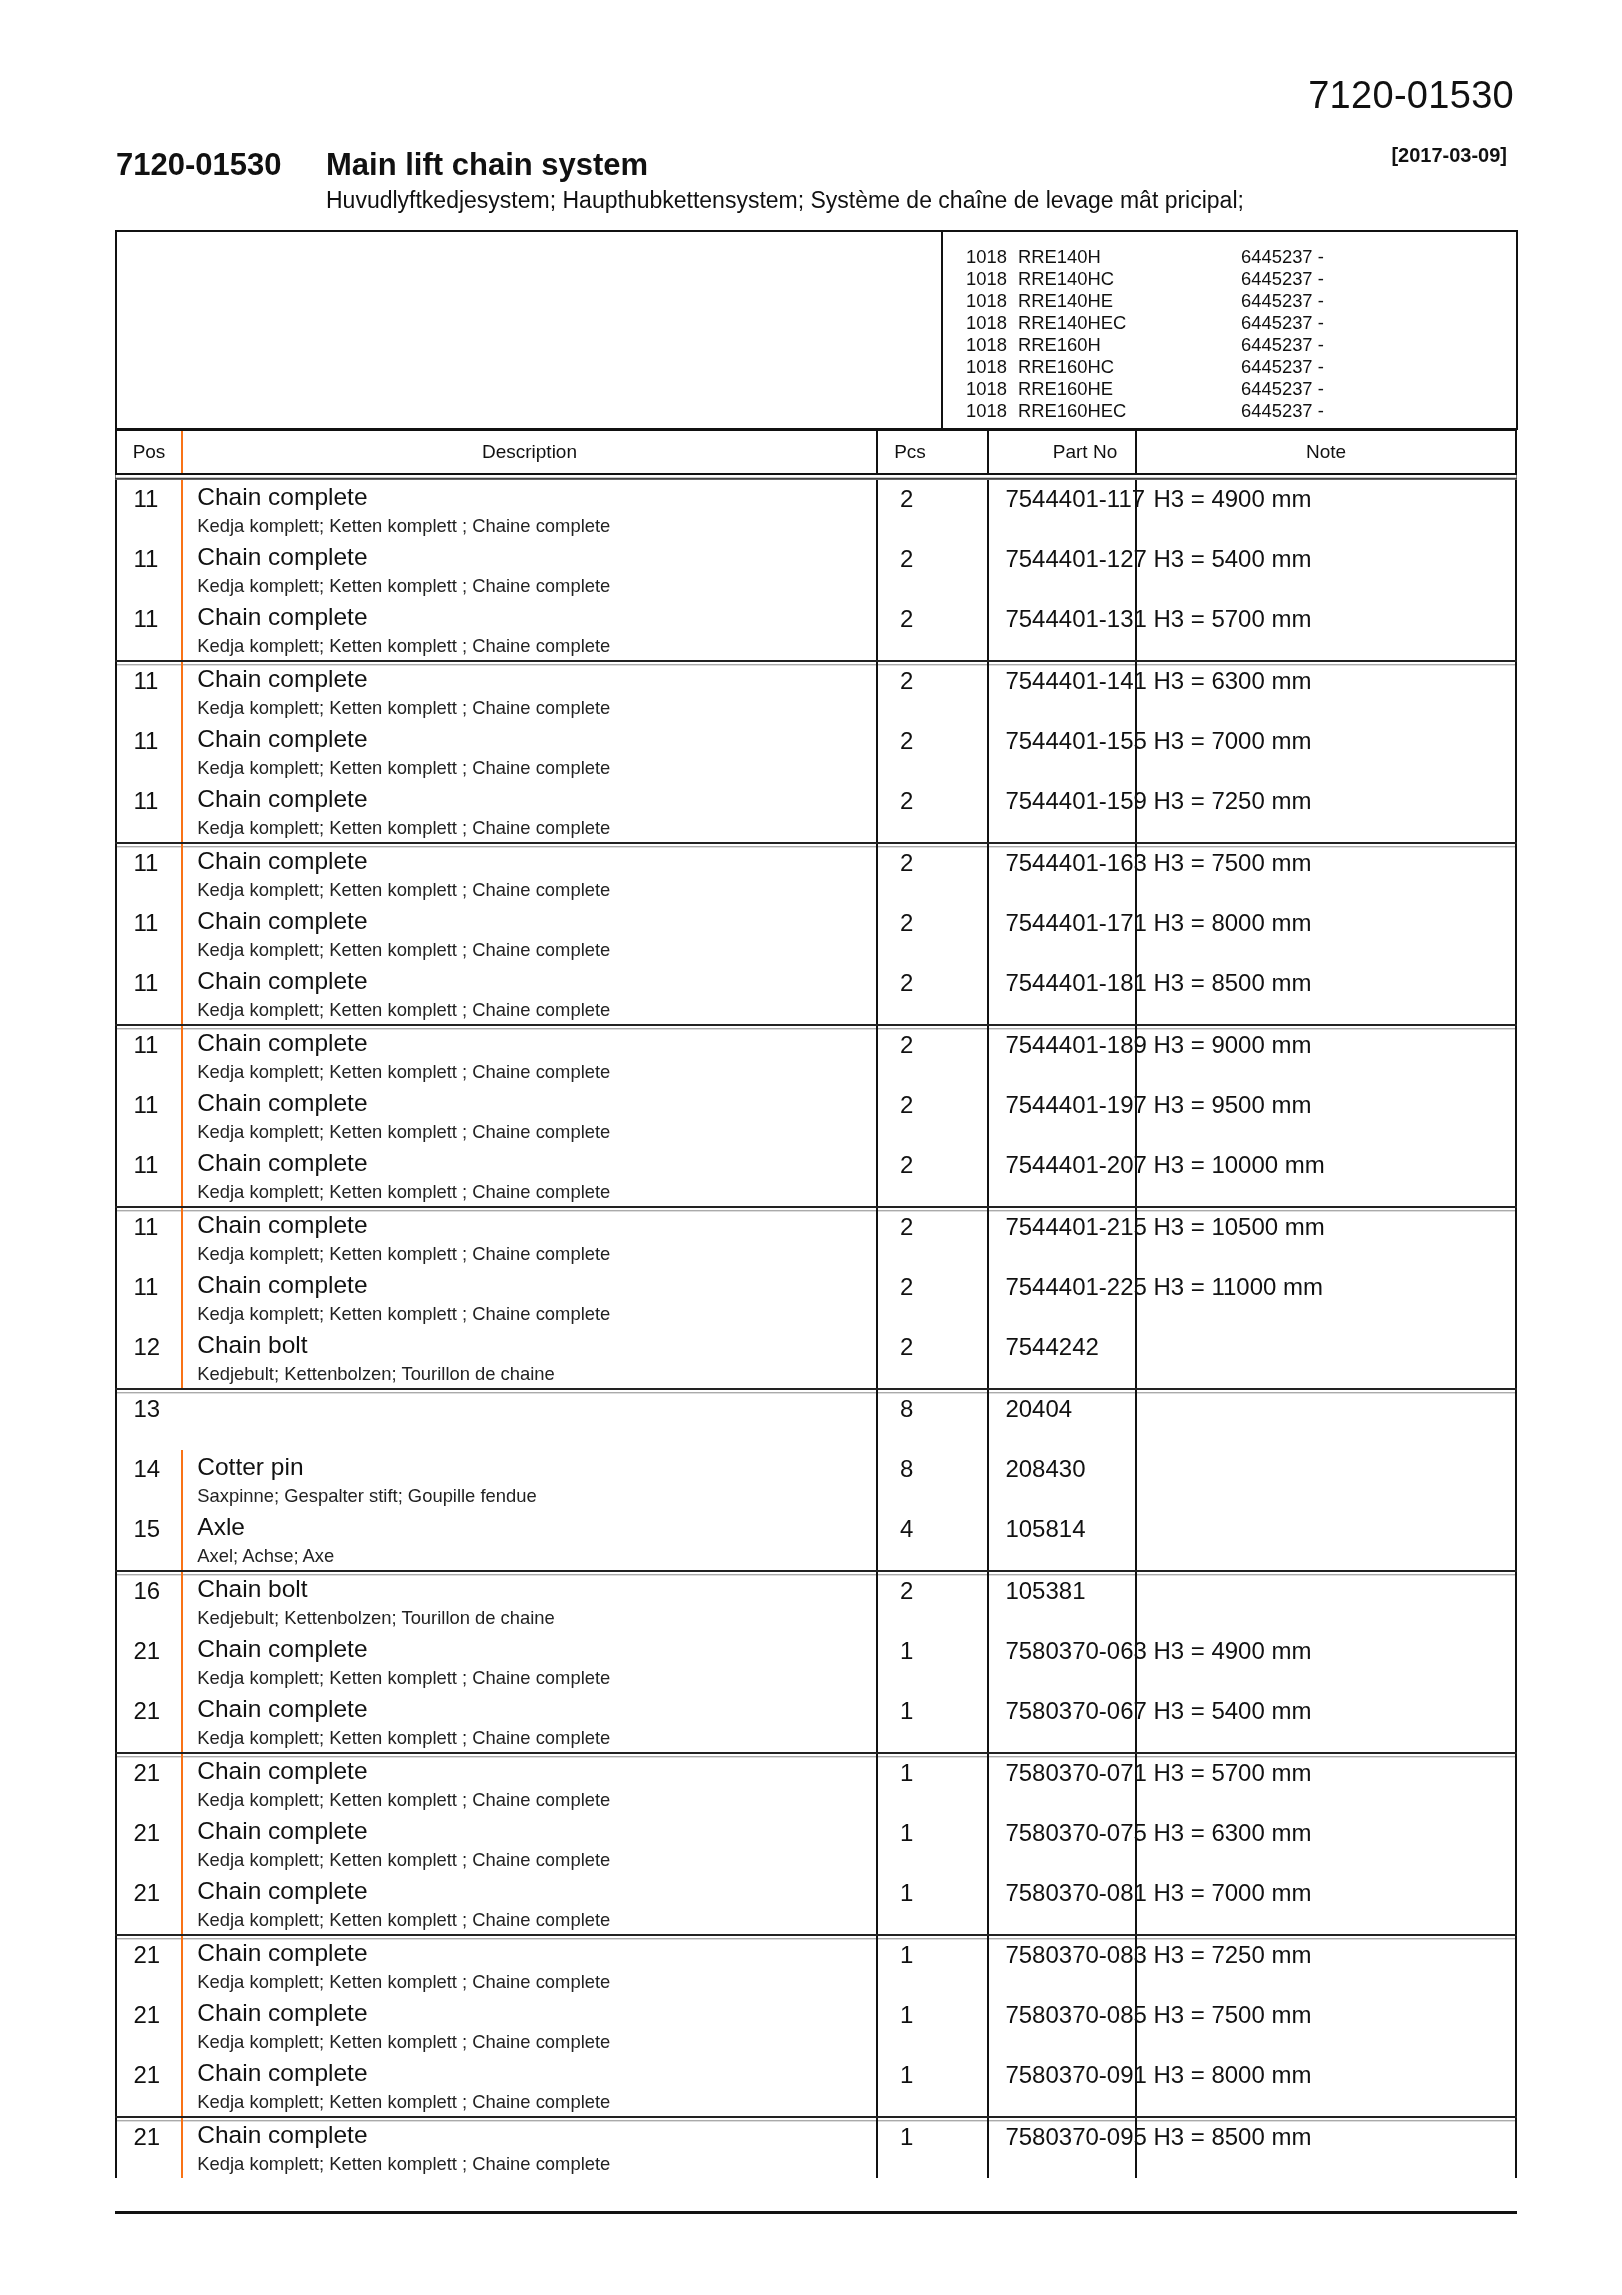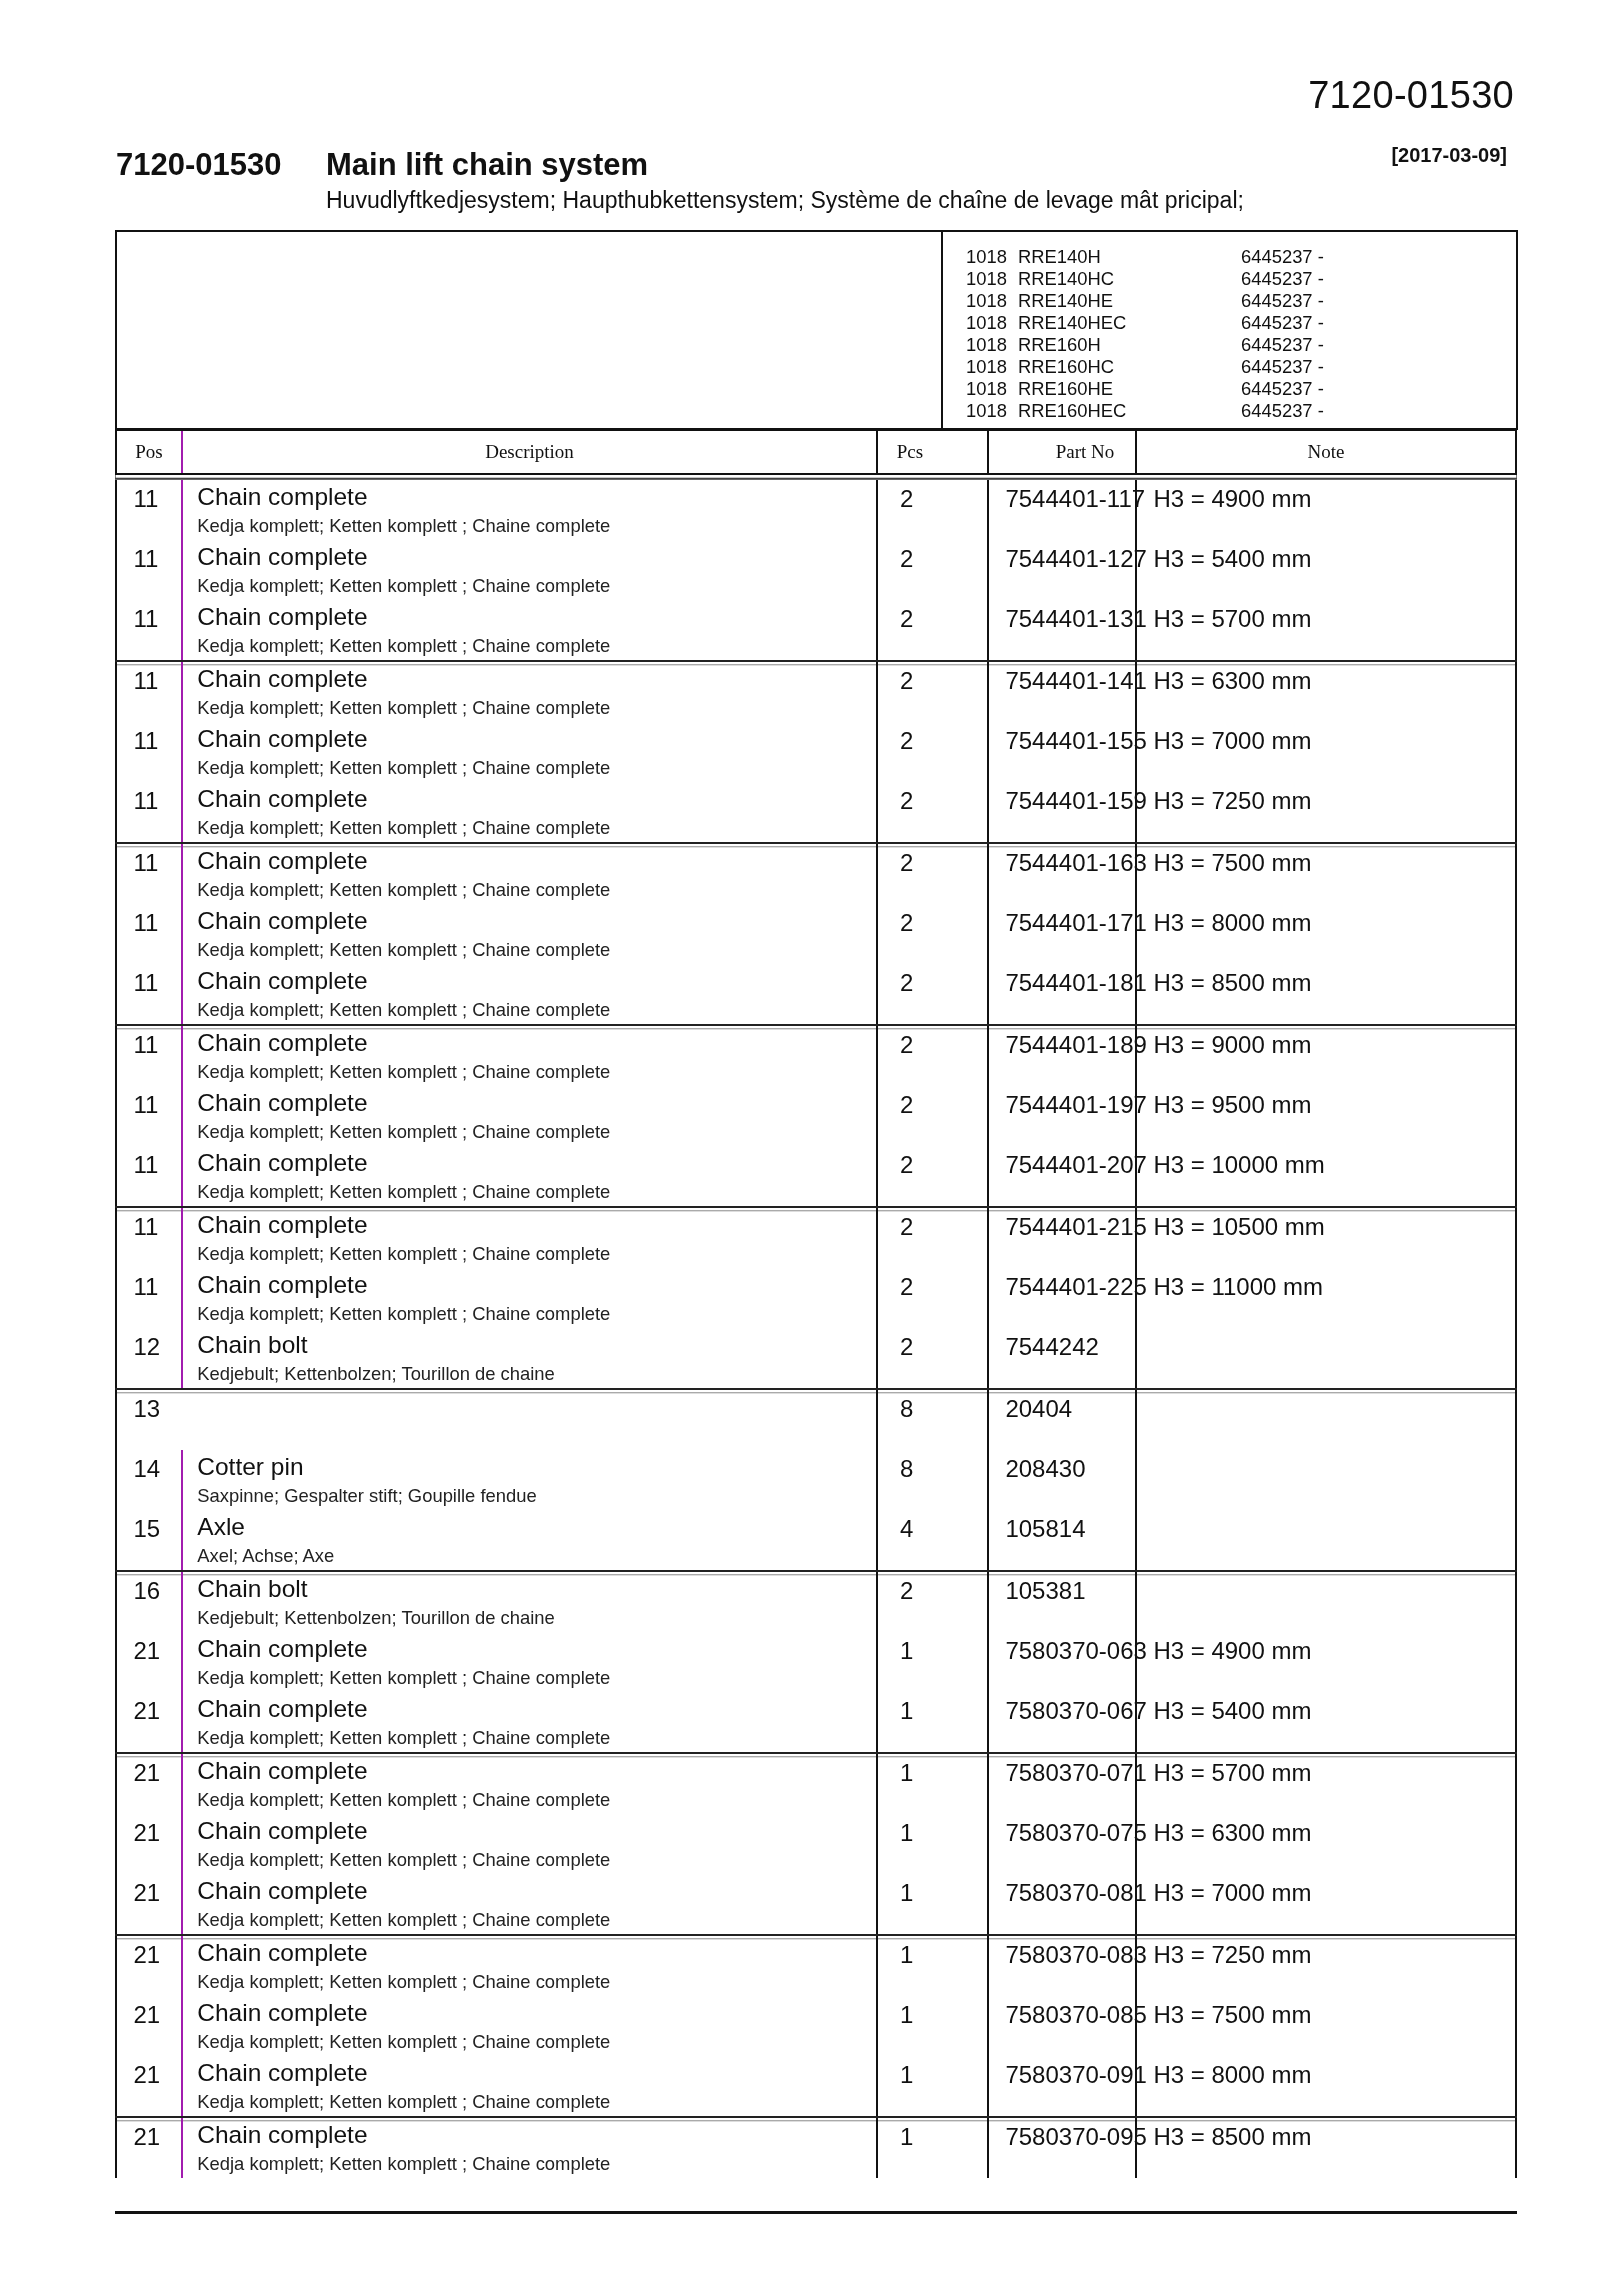--- a/index.html
+++ b/index.html
@@ -18,24 +18,24 @@
   #model-box .divider { position: absolute; left: 824px; top: 0; bottom: 0; border-left: 2px solid #111; }
   #model-list { position: absolute; left: 849px; top: 13.6px; }
   .model-row { height: 22px; font-size: 18.4px; line-height: 22px; white-space: nowrap; position: relative; width: 545px; }
   .model-row .code { position: absolute; left: 0; }
   .model-row .name { position: absolute; left: 52px; }
   .model-row .serial { position: absolute; left: 275px; }
 
   
   #parts-table { left: 115px; top: 428px; width: 1402px; }
   .hdr { position: relative; height: 42px; border-top: 3.4px solid #111;
-         border-bottom: 2.7px solid #111; box-shadow: 0 3.4px 0 -0.7px #fff, 0 4.8px 0 0px #444; font-family: Liberation Serif, serif; }
+         border-bottom: 2.7px solid #111; box-shadow: 0 3.4px 0 -0.7px #fff, 0 4.8px 0 0px #444; }
   .cell { position: absolute; top: 0; bottom: 0; box-sizing: border-box; }
   .c-pos  { left: 0; width: 66px; border-left: 2.7px solid #111; }
-  .c-desc { left: 66px; width: 695px; border-left: 2px solid #a21caf; }
+  .c-desc { left: 66px; width: 695px; border-left: 2px solid #f97316; }
   .c-pcs  { left: 761px; width: 66px; border-left: 2px solid #111; }
   .c-part { left: 872px; width: 194px; border-left: 2px solid #111; }
   .c-note { left: 1020px; width: 382px; border-left: 2px solid #111; border-right: 2.7px solid #111; }
   .hdr .cell { text-align: center; font-size: 19px; line-height: 42px; }
   #body-rows { position: relative; margin-top: 4.8px; }
   .row { position: relative; height: 60px; padding-left: 36px; }
   .row.group-end { border-bottom: 2.7px solid #222; box-shadow: 0 2px 0 0 #fff, 0 3.4px 0 0 #aaa; }
   .row .c-pos span { position: absolute; left: 16.4px; top: 5.5px; font-size: 24px; }
   .row .c-desc .main { position: absolute; left: 14.3px; top: 3.4px; font-size: 24.5px; white-space: nowrap; }
   .row .c-desc .sub { position: absolute; left: 14.3px; top: 35px; font-size: 18.4px; white-space: nowrap; color: #222; }

